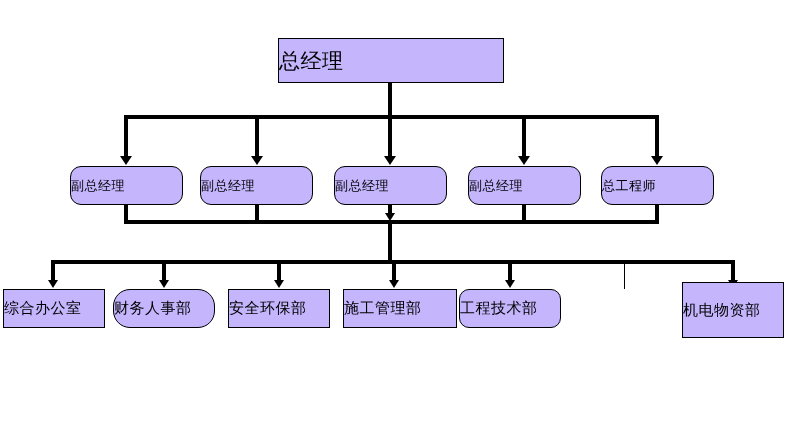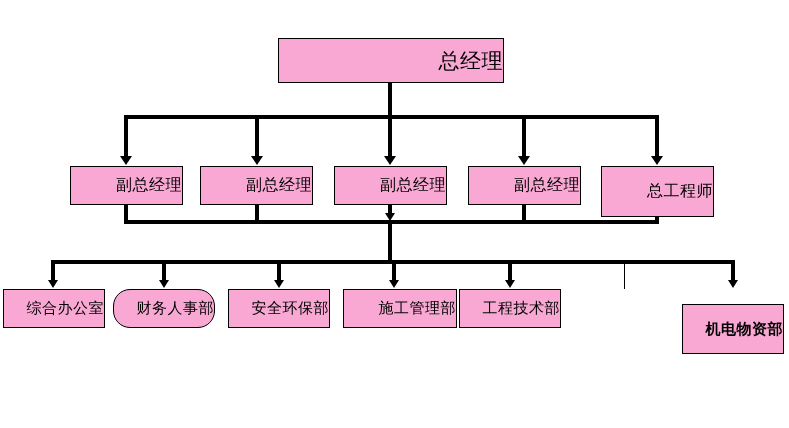--- a/index.html
+++ b/index.html
@@ -14,34 +14,35 @@
     position: relative;
     width: 789px;
     height: 428px;
     background: #ffffff;
     overflow: hidden;
   }
   .org-box {
     position: absolute;
     box-sizing: border-box;
     border: 1px solid #000000;
-    background: #f9a8d4;
+    background: #c4b5fd;
     display: flex;
     align-items: center;
-    justify-content: flex-end;
+    justify-content: flex-start;
     color: #000000;
     letter-spacing: 0.5px;
     white-space: nowrap;
     z-index: 3;
   }
   .org-box.level-ceo {
     font-size: 21px;
   }
   .org-box.level-vp {
-    font-size: 16px;
+    font-size: 13px;
+    border-radius: 11px;
   }
   .org-box.level-dept {
     font-size: 15px;
   }
   .conn {
     position: absolute;
     background: #000000;
     z-index: 1;
   }
   .conn.thin {
@@ -99,21 +100,21 @@
   </div>
 
   <div class="org-box level-vp" style="left:334px; top:166px; width:113px; height:39px;">
     <span>副总经理</span>
   </div>
 
   <div class="org-box level-vp" style="left:468px; top:166px; width:113px; height:39px;">
     <span>副总经理</span>
   </div>
 
-  <div class="org-box level-vp" style="left:601px; top:166px; width:113px; height:51px;">
+  <div class="org-box level-vp" style="left:601px; top:166px; width:113px; height:39px;">
     <span>总工程师</span>
   </div>
 
   <div class="conn" style="left:124px; top:205px; width:4px; height:19px;"></div>
   <div class="conn" style="left:255px; top:205px; width:4px; height:19px;"></div>
   <div class="conn" style="left:522px; top:205px; width:4px; height:19px;"></div>
   <div class="conn" style="left:655px; top:205px; width:4px; height:19px;"></div>
 
   <div class="conn" style="left:124px; top:220px; width:535px; height:4px;"></div>
 
@@ -153,22 +154,22 @@
   </div>
 
   <div class="org-box level-dept" style="left:228px; top:289px; width:102px; height:39px;">
     <span>安全环保部</span>
   </div>
 
   <div class="org-box level-dept" style="left:343px; top:289px; width:114px; height:39px;">
     <span>施工管理部</span>
   </div>
 
-  <div class="org-box level-dept" style="left:459px; top:289px; width:102px; height:39px;">
+  <div class="org-box level-dept" style="left:459px; top:289px; width:102px; height:39px;border-radius:10px;">
     <span>工程技术部</span>
   </div>
 
 
-  <div class="org-box level-dept" style="left:682px; top:304px; width:102px; height:50px;font-weight:bold;">
+  <div class="org-box level-dept" style="left:682px; top:282px; width:102px; height:56px;">
     <span>机电物资部</span>
   </div>
 
 </div>
 
 </body></html>

